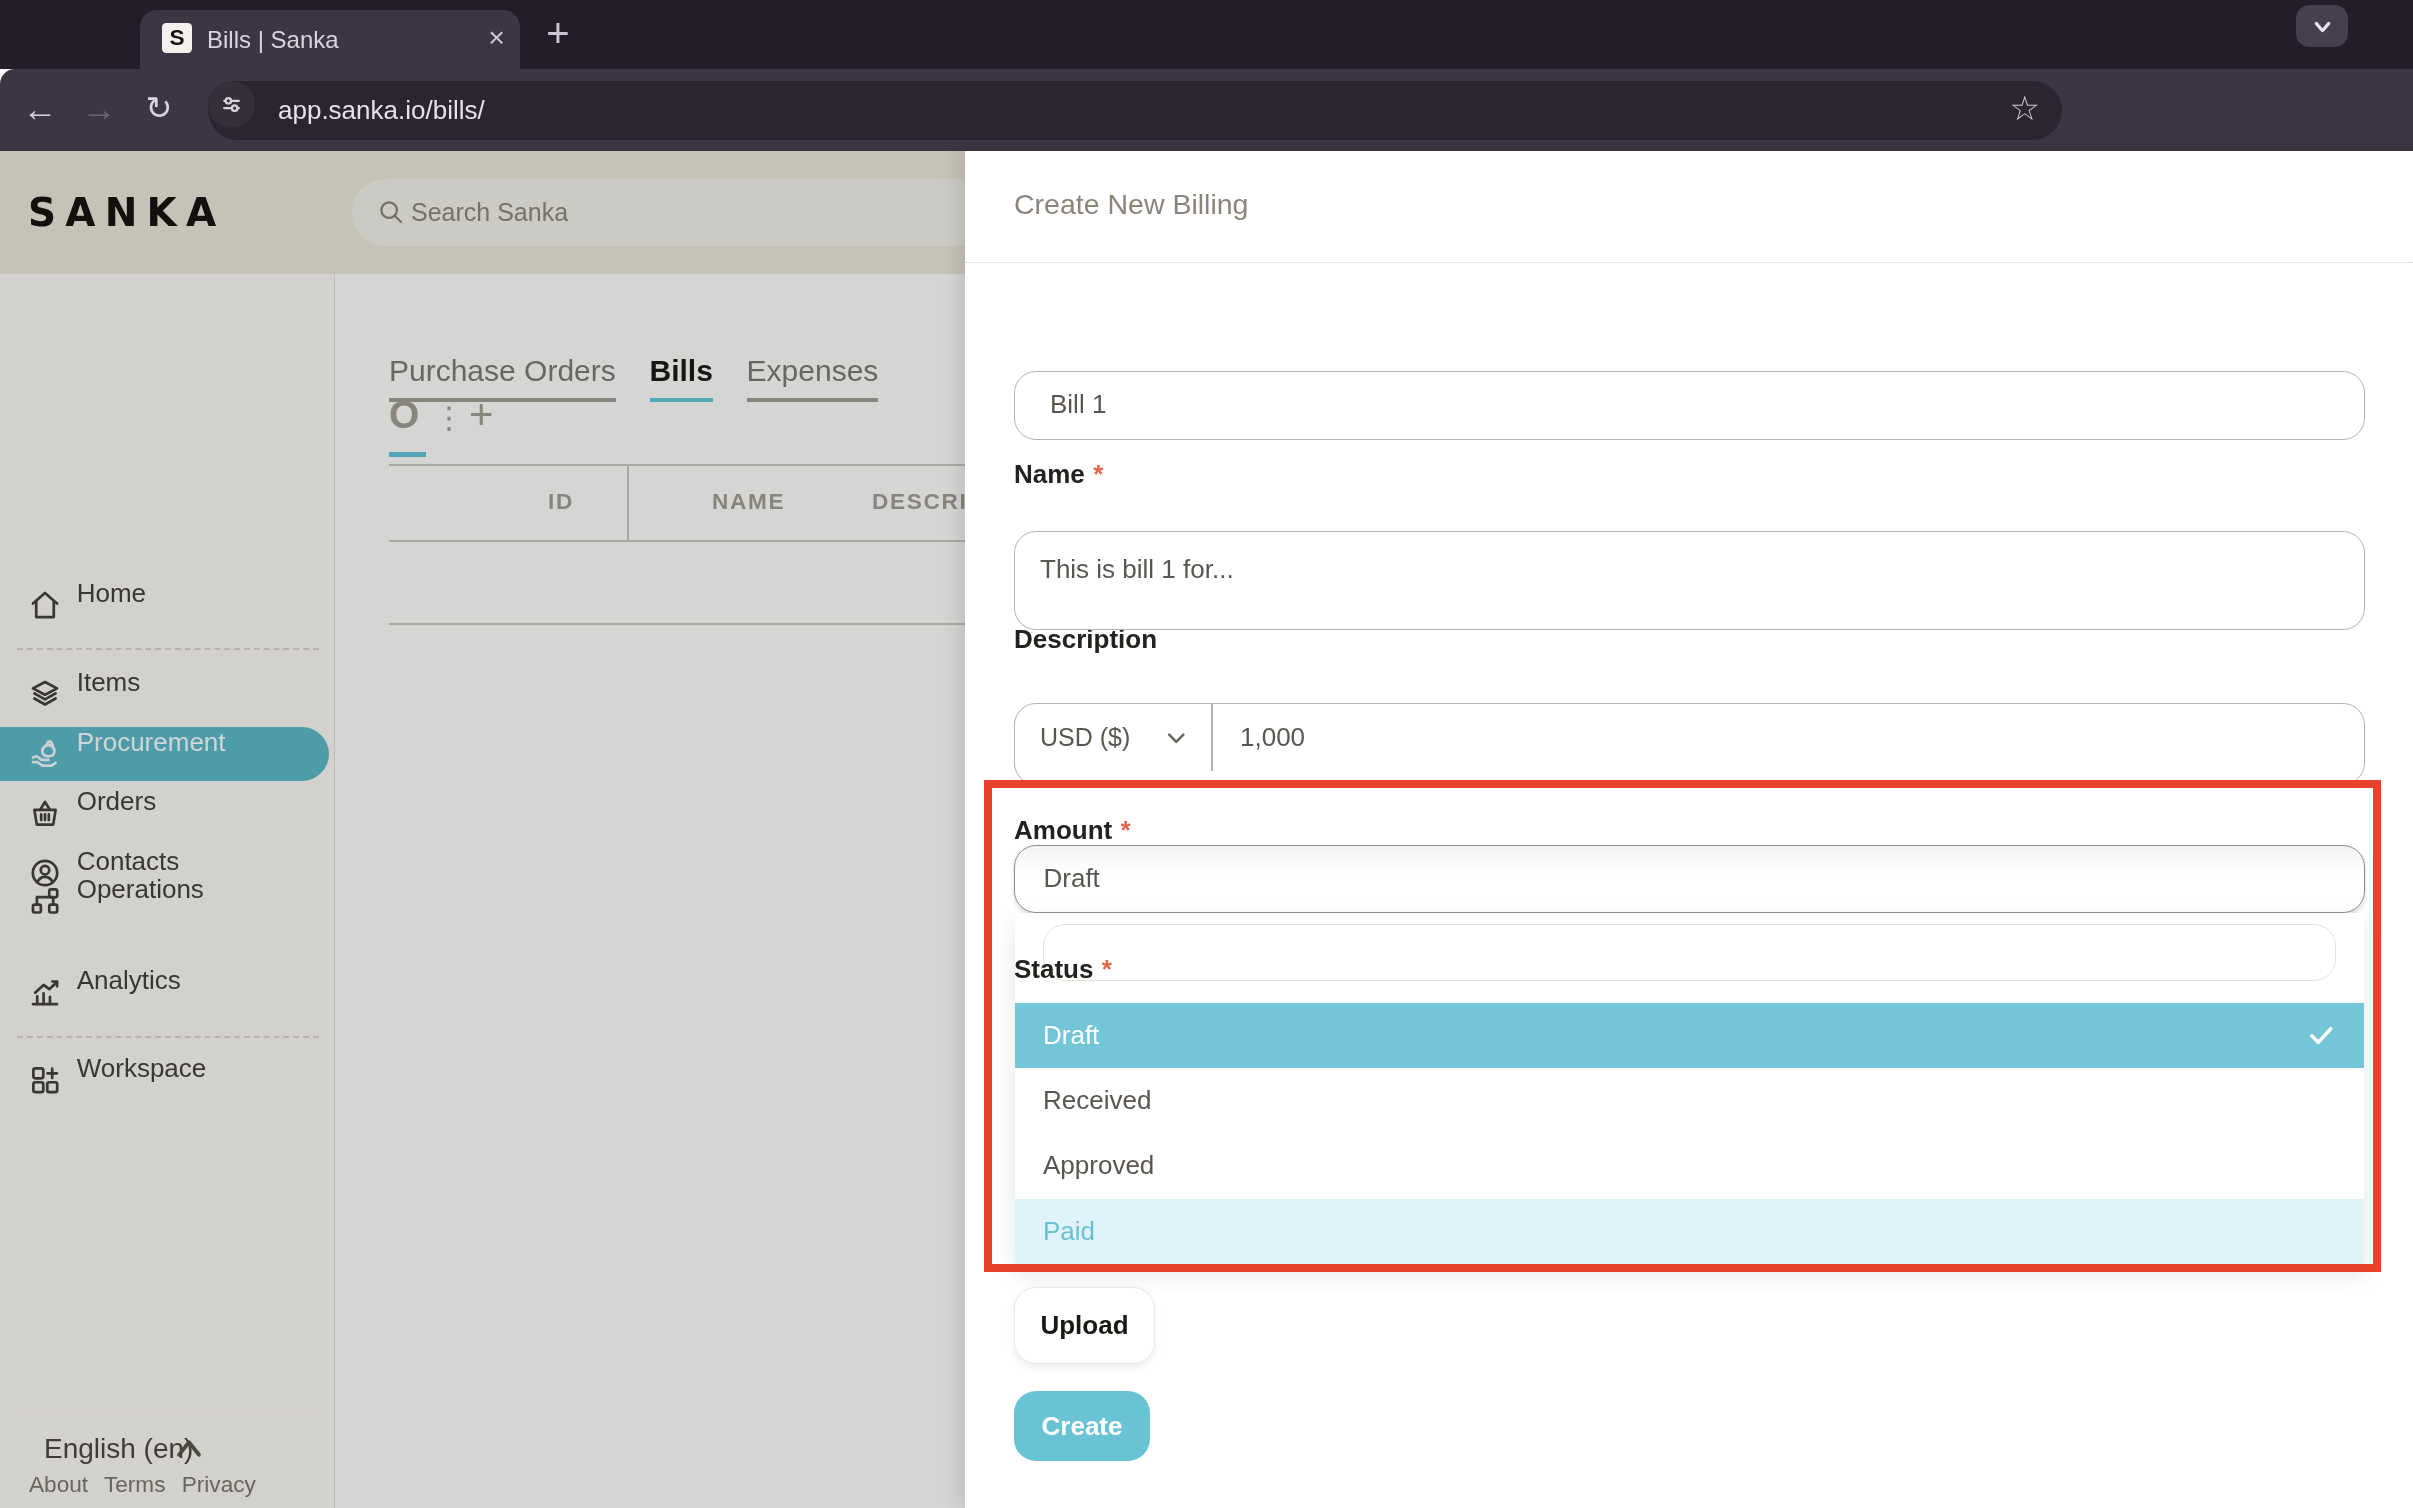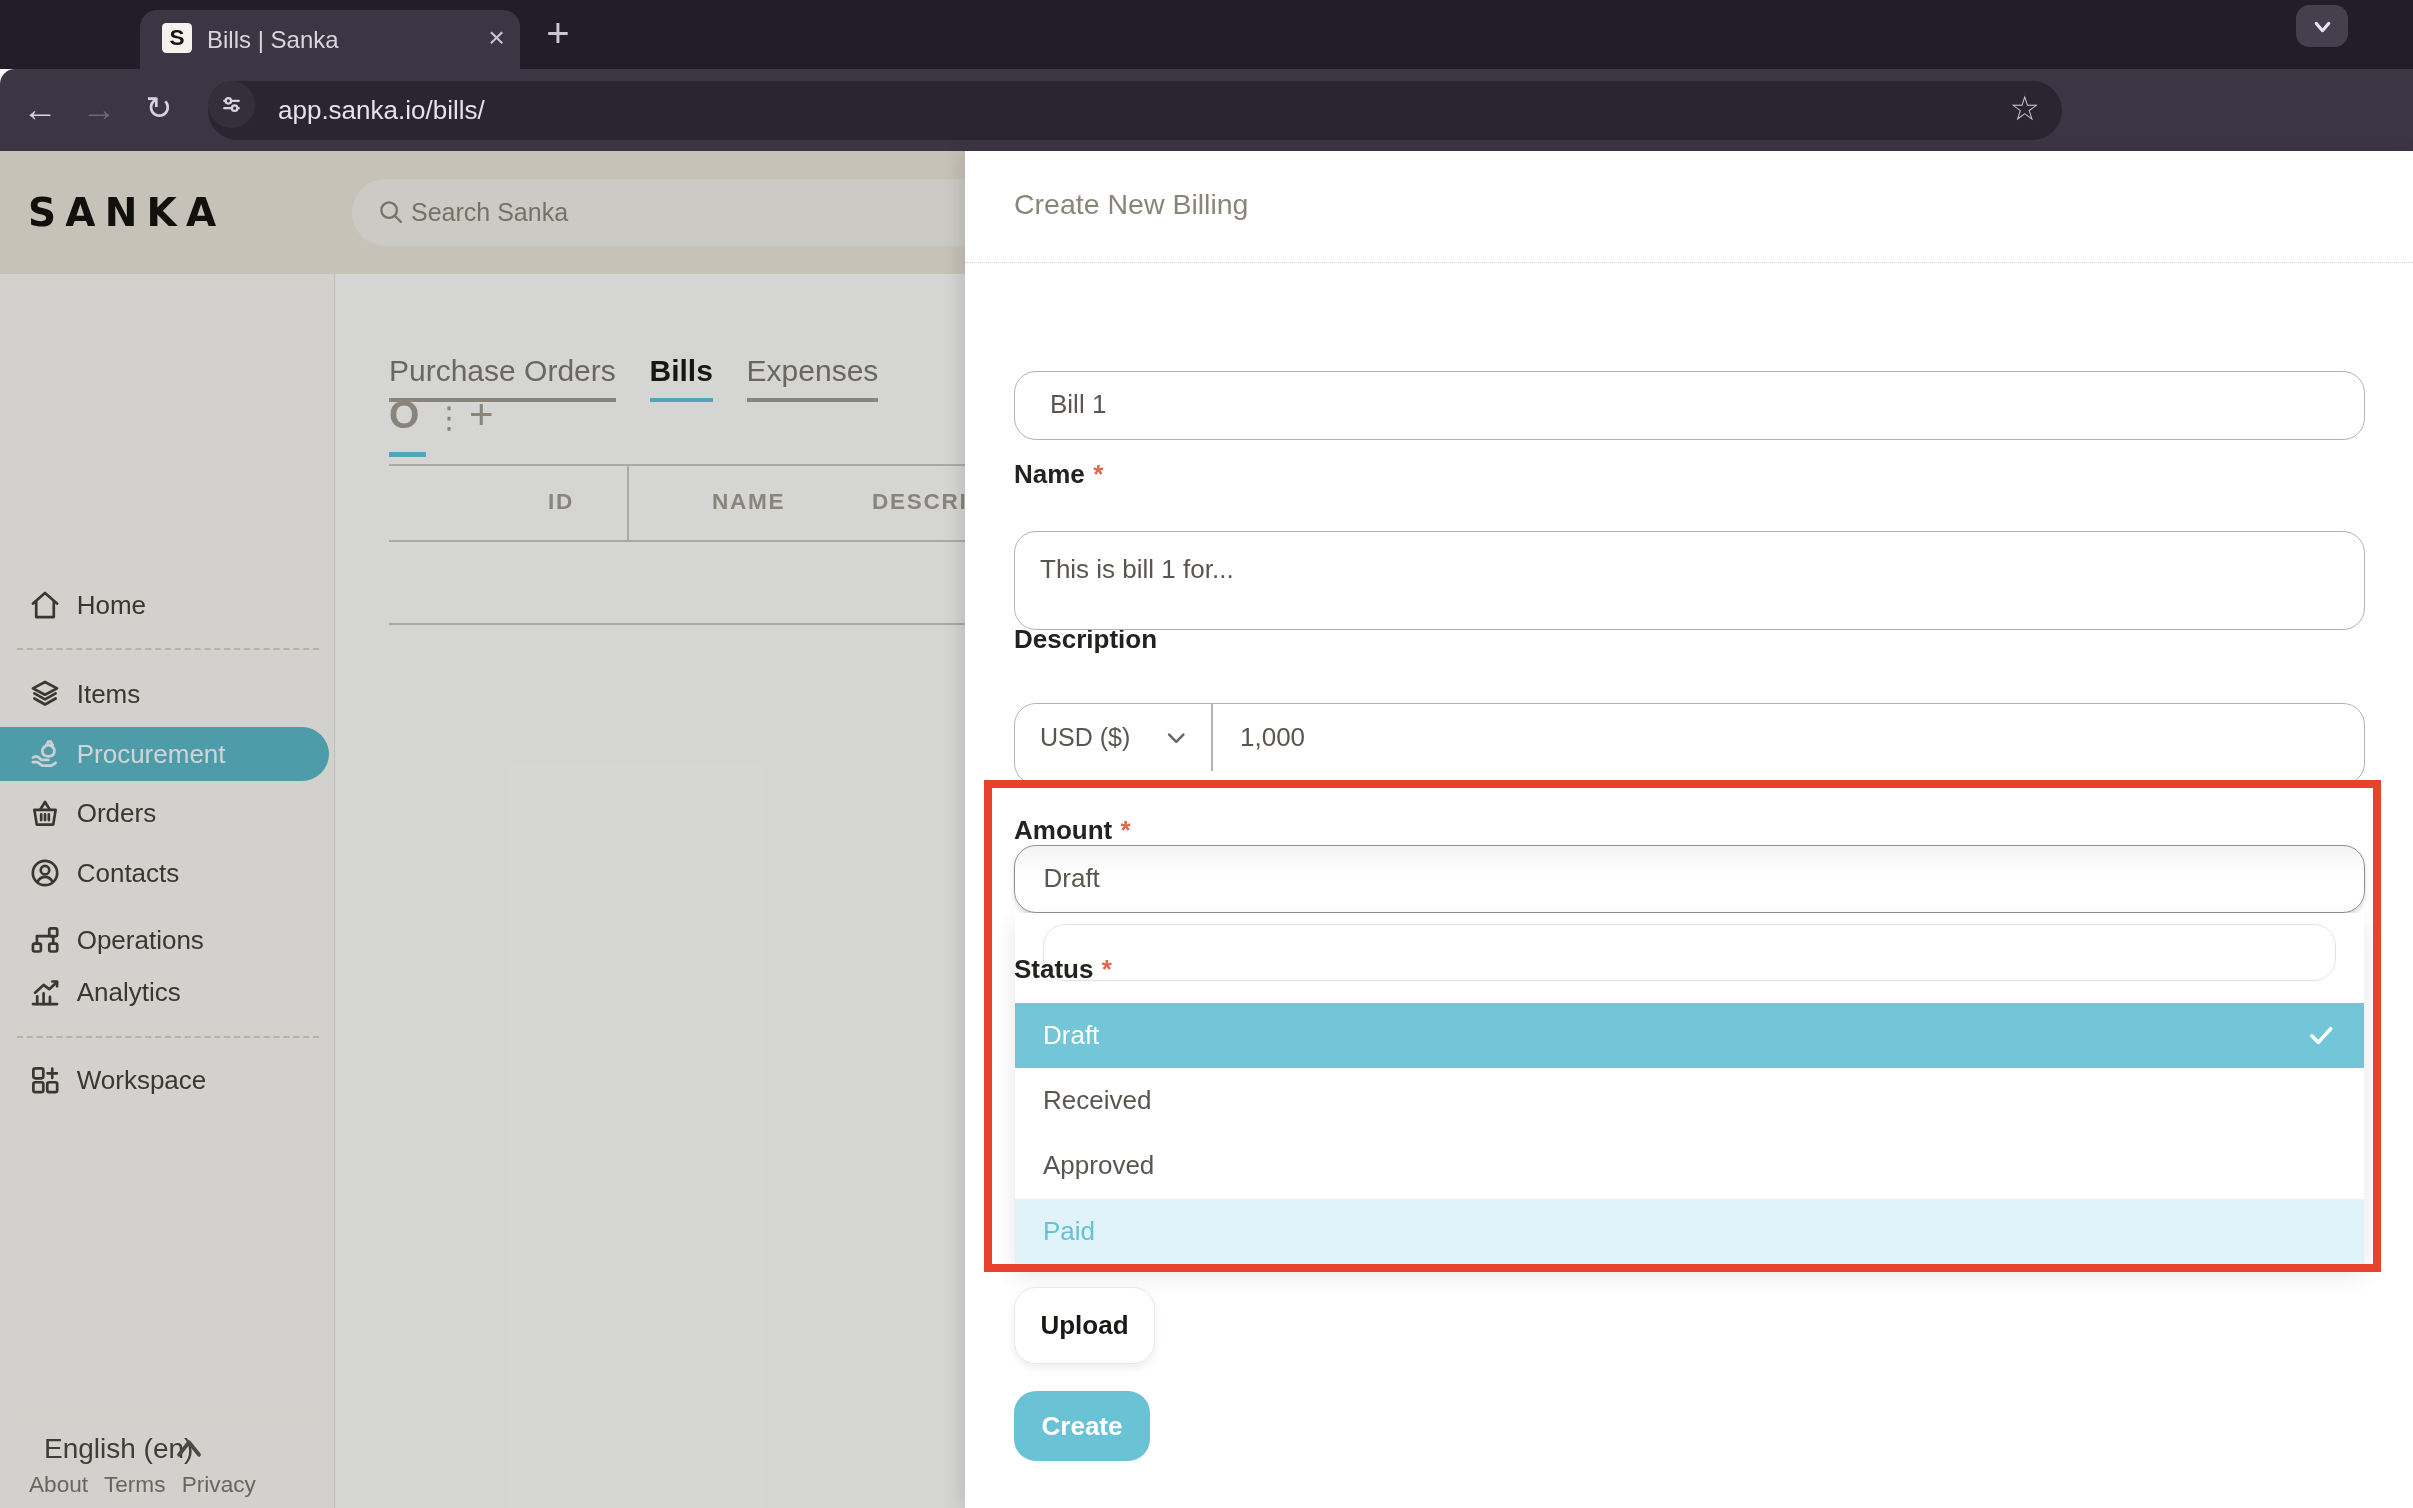--- a/index.html
+++ b/index.html
@@ -47,21 +47,21 @@
   #topbar { left:0; top:151px; width:965px; height:123px; background:#e9e4d7; overflow:hidden; }
   #logo { left:28px; top:0; height:123px; line-height:123px; color:#14130f;
     font-family:"DejaVu Sans", sans-serif; font-weight:800; font-size:39px; letter-spacing:9.2px; }
   #global-search { left:352px; top:28px; width:696px; height:67px; background:#f0eee8; border-radius:34px; }
   #global-search svg { position:absolute; left:23.5px; top:18.4px; }
   #global-search input { position:absolute; left:59px; top:0; width:503px; height:67px; border:none; outline:none;
     background:transparent; color:#8a8678; font-size:25px; font-family:"Liberation Sans",sans-serif; }
   #global-search input::placeholder { color:#8a8678; opacity:1; }
 
   #sidebar { left:0; top:274px; width:335px; height:1234px; background:#f7f6f3; border-right:1.7px solid #e2e0db; }
-  .side-item { left:0; width:329px; height:54px; display:flex; align-items:center; color:#44413a; }
+  .side-item { left:0; width:329px; height:54px; display:flex; color:#44413a; }
   .side-item .ico { width:37px; margin-left:28px; display:flex; align-items:center; }
   .side-item .lbl { margin-left:11.7px; font-size:26px; }
   .side-item.active { background:#5cb8c8; border-radius:0 30px 30px 0; color:#f4fbfb; }
   .side-divider { left:17px; width:302px; border-top:2.5px dashed #d6d3cc; }
 
   #lang-row { left:0; top:1425px; width:335px; height:47px; }
   #lang-label { position:absolute; left:29px; top:0; height:47px; line-height:47px; font-size:28px; color:#4b4840;margin-left:15px; }
   #lang-chevron { position:absolute; left:174px; top:10px; }
   #footer-links { left:29px; top:1472px; font-size:22.6px; color:#7b776d; }
   #footer-links span { margin-right:10px; }
@@ -246,21 +246,21 @@
     <div class="abs side-item" style="top:572px">
       <span class="ico">
         <svg width="34" height="34" viewBox="0 0 24 24" fill="none" stroke="#44413a" stroke-width="1.9" stroke-linecap="round" stroke-linejoin="round">
             <circle cx="12" cy="12" r="8.6"></circle>
             <circle cx="12" cy="10" r="3"></circle>
             <path d="M6.6 18.4c1.2-2.4 3.2-3.7 5.4-3.7s4.2 1.3 5.4 3.7"></path>
           </svg>
       </span>
         <span class="lbl">Contacts</span>
     </div>
-    <div class="abs side-item" style="top:639px">
+    <div class="abs side-item" style="top:600px">
       <span class="ico">
         <svg width="34" height="34" viewBox="0 0 24 24" fill="none" stroke="#44413a" stroke-width="1.9" stroke-linecap="round" stroke-linejoin="round">
             <rect x="3.5" y="14.5" width="5.6" height="5.6" rx="1.2"></rect>
             <rect x="15" y="3.8" width="5.6" height="5.6" rx="1.2"></rect>
             <rect x="15" y="14.5" width="5.6" height="5.6" rx="1.2"></rect>
             <path d="M6.3 14.5V9.2h11.5M17.8 9.4v5.1"></path>
           </svg>
       </span>
         <span class="lbl">Operations</span>
     </div>

